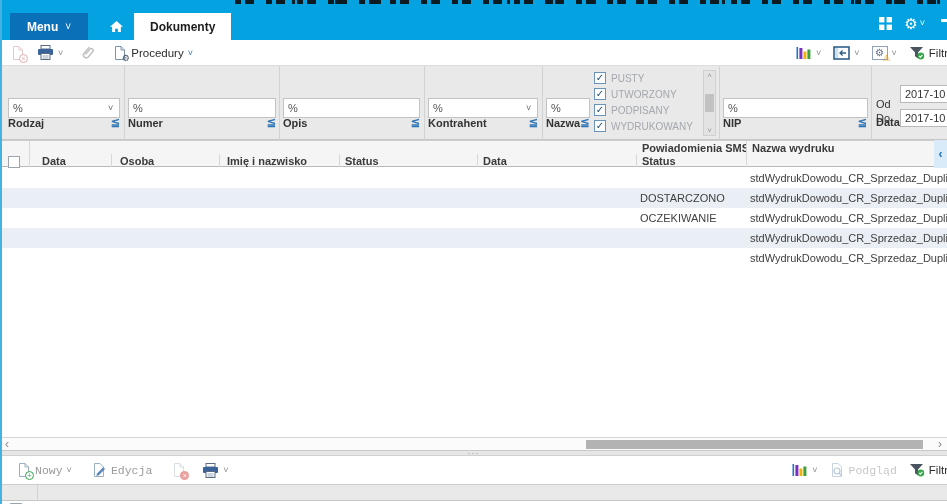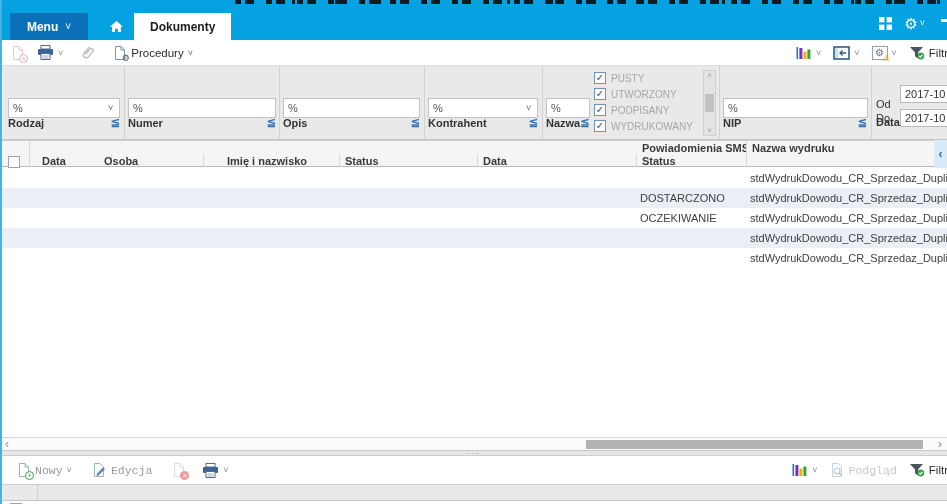--- a/index.html
+++ b/index.html
@@ -308,21 +308,21 @@
   </div>
 
   <div class="ghead">
     <div class="gcell grow1" style="left:0;width:30px"></div>
     <div class="gcell grow1" style="left:637px;width:110px;padding-left:5px">Powiadomienia SMS</div>
     <div class="gcell" style="left:747px;top:0;height:26px;width:200px;padding-left:5px;align-items:flex-start;padding-top:1px;border-right:none">Nazwa wydruku</div>
 
     <div class="gcell grow2" style="left:0;width:30px"></div>
     <div class="hcb"></div>
     <div class="gcell grow2" style="left:30px;width:82px;padding-left:12px">Data</div>
-    <div class="gcell grow2" style="left:96px;width:108px;padding-left:8px">Osoba</div>
+    <div class="gcell grow2" style="left:112px;width:108px;padding-left:8px">Osoba</div>
     <div class="gcell grow2" style="left:220px;width:120px;padding-left:7px">Imię i nazwisko</div>
     <div class="gcell grow2" style="left:340px;width:138px;padding-left:5px">Status</div>
     <div class="gcell grow2" style="left:478px;width:159px;padding-left:5px">Data</div>
     <div class="gcell grow2" style="left:637px;width:110px;padding-left:5px">Status</div>
   </div>
   <div class="collapse-btn">
     <span>‹</span>
   </div>
 
   <div class="grows">

